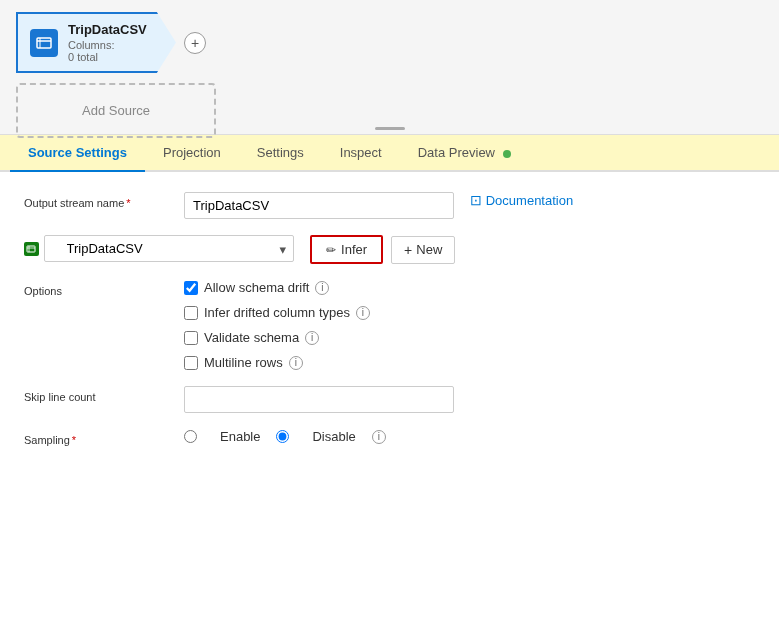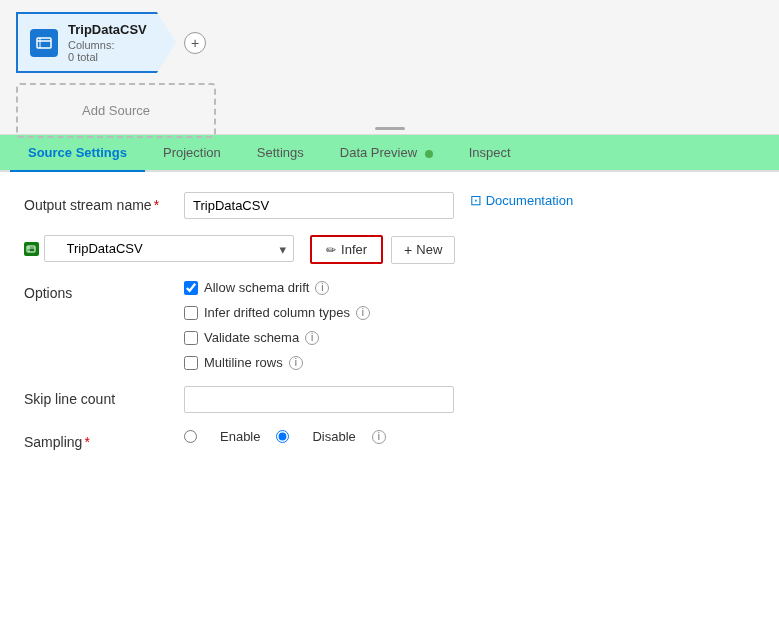--- a/index.html
+++ b/index.html
@@ -66,21 +66,21 @@
       color: #888;
       font-size: 13px;
       margin-top: 10px;
       cursor: pointer;
     }
 
     
     .tabs-bar {
       display: flex;
       border-bottom: 2px solid #ddd;
-      background: #86efac;
+      background: #fef9c3;
       padding: 0 10px;
     }
 
     .tab {
       padding: 10px 18px;
       cursor: pointer;
       font-size: 13px;
       color: #555;
       border-bottom: 2px solid transparent;
       margin-bottom: -2px;
@@ -111,21 +111,21 @@
     .form-row {
       display: flex;
       align-items: flex-start;
       margin-bottom: 16px;
     }
 
     .form-label {
       width: 160px;
       flex-shrink: 0;
       padding-top: 5px;
-      font-size: 14px;
+      font-size: 11px;
       color: #333;
     }
 
     .required-star {
       color: #c00;
       margin-left: 2px;
     }
 
     .form-control {
       flex: 1;
@@ -333,25 +333,25 @@
   <div class="tab active">
     <span>Source Settings</span>
   </div>
   <div class="tab">
     <span>Projection</span>
   </div>
   <div class="tab">
     <span>Settings</span>
   </div>
   <div class="tab">
+    <span>Inspect</span>
+  </div>
+  <div class="tab">
     <span>Data Preview</span>
     <span class="tab-dot"></span>
-  </div>
-  <div class="tab">
-    <span>Inspect</span>
   </div>
 </div>
 
 <div class="settings-panel">
 
   <div class="form-row">
     <div class="form-label">
       <span>Output stream name</span><span class="required-star">*</span>
     </div>
     <div class="form-control">

